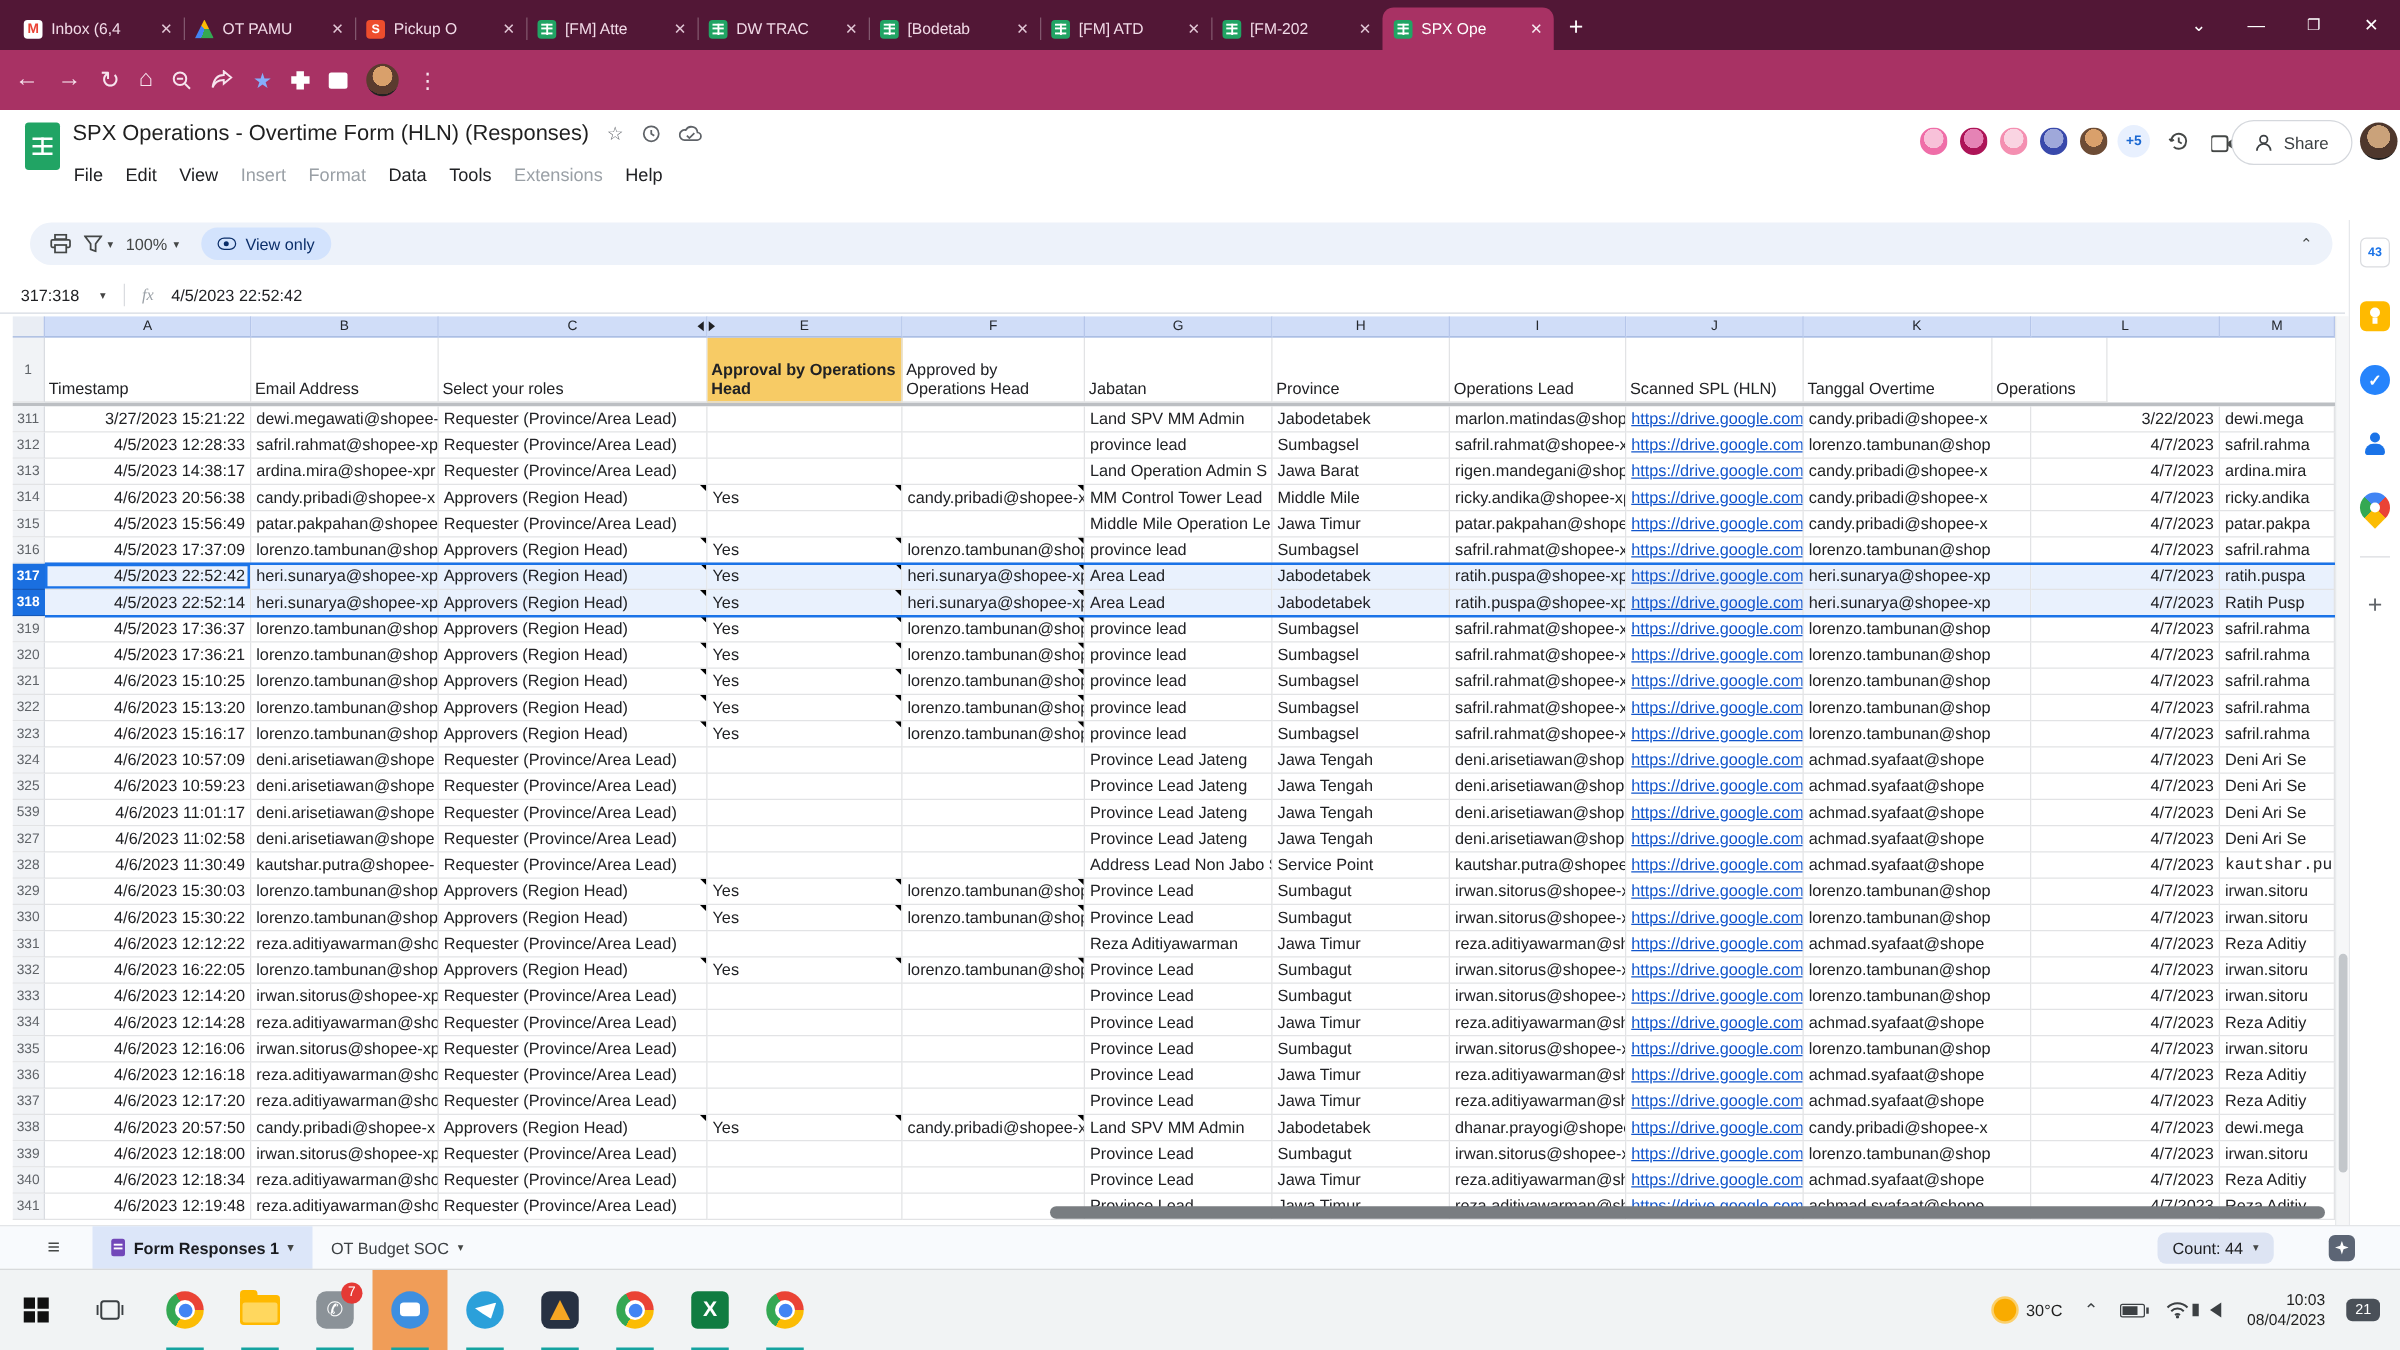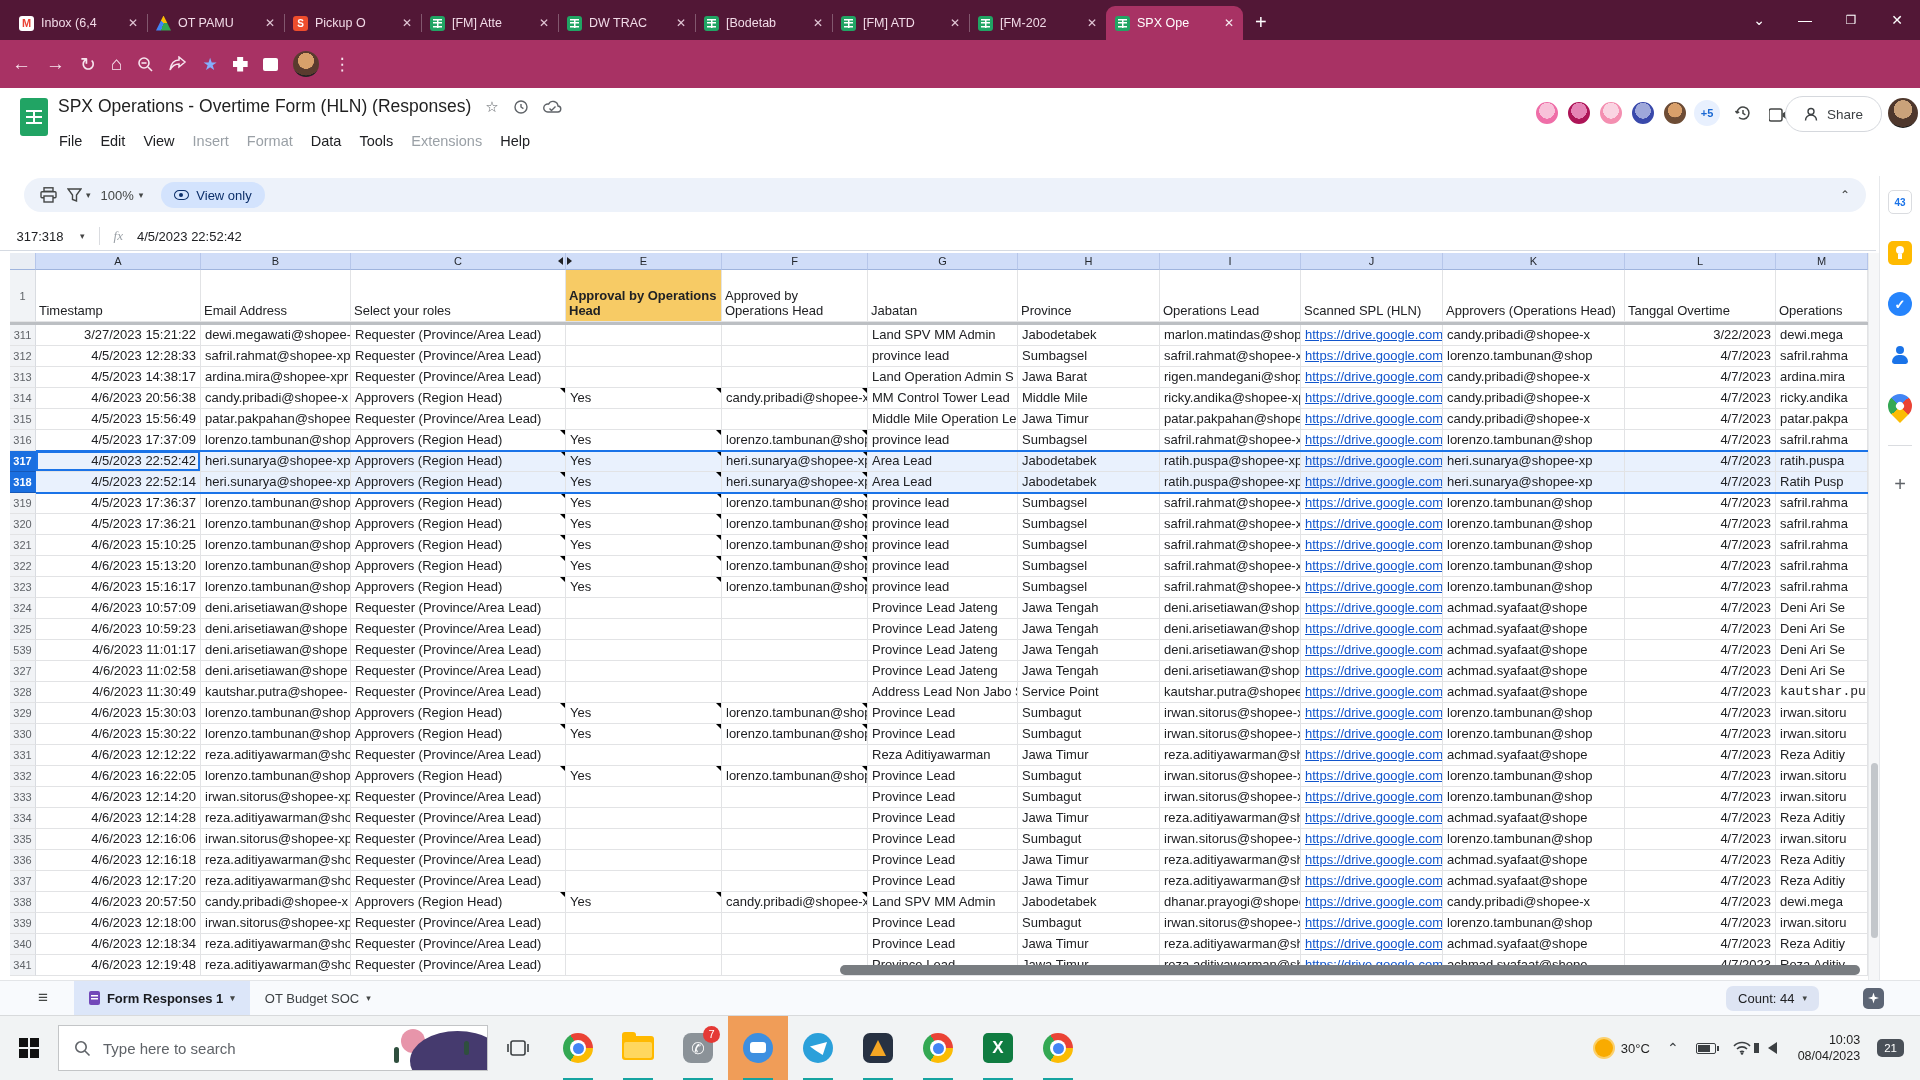--- a/index.html
+++ b/index.html
@@ -403,21 +403,20 @@
         <div class="rh" style="height: 52px;">1</div>
         <div class="hcell" style="width: 165px;">Timestamp</div>
         <div class="hcell" style="width: 150px;">Email Address</div>
         <div class="hcell" style="width: 215px;">Select your roles</div>
         <div class="hcell hl" style="width: 156px;">Approval by Operations Head</div>
         <div class="hcell" style="width: 146px;">Approved by Operations Head</div>
         <div class="hcell" style="width: 150px;">Jabatan</div>
         <div class="hcell" style="width: 142px;">Province</div>
         <div class="hcell" style="width: 141px;">Operations Lead</div>
         <div class="hcell" style="width: 142px;">Scanned SPL (HLN)</div>
-        <div class="hcell" style="width: 182px;">Approvers (Operations Head)</div>
         <div class="hcell" style="width: 151px;">Tanggal Overtime</div>
         <div class="hcell" style="width: 92px;">Operations</div>
       </div>
       <div class="freeze"></div>
       <div class="drow">
         <div class="rh">311</div>
         <div class="dc r" style="width: 165px;">3/27/2023 15:21:22</div>
         <div class="dc" style="width: 150px;">dewi.megawati@shopee-</div>
         <div class="dc" style="width: 215px;">Requester (Province/Area Lead)</div>
         <div class="dc" style="width: 156px;"></div>
@@ -914,33 +913,20 @@
     <span>Count: 44</span>
     <span class="caret">▾</span>
   </div>
   <div id="explore"></div>
 </div>
 
 <div id="taskbar">
   <div id="startbtn">
       <span class="winlogo"></span>
     </div>
-  <div id="searchbox">
-    <svg class="gico" width="17" height="17" viewBox="0 0 17 17">
-        <circle cx="7" cy="7" r="5.2" fill="none" stroke="#5f6368" stroke-width="1.6"></circle>
-        <line x1="11" y1="11" x2="15.5" y2="15.5" stroke="#5f6368" stroke-width="1.6"></line>
-      </svg>
-    <span>Type here to search</span>
-    <span class="ill">
-      <span class="cact1"></span>
-        <span class="moon"></span>
-        <span class="hill"></span>
-        <span class="cact2"></span>
-    </span>
-  </div>
   <div class="slot">
     <svg class="gico" width="22" height="20" viewBox="0 0 22 20">
         <rect x="4" y="3" width="14" height="14" rx="2" fill="none" stroke="#3c4043" stroke-width="1.6"></rect>
         <line x1="1" y1="6" x2="1" y2="14" stroke="#3c4043" stroke-width="1.6"></line>
         <line x1="21" y1="6" x2="21" y2="14" stroke="#3c4043" stroke-width="1.6"></line>
       </svg>
   </div>
   <div class="slot run">
       <span class="chrome"></span>
     </div>

